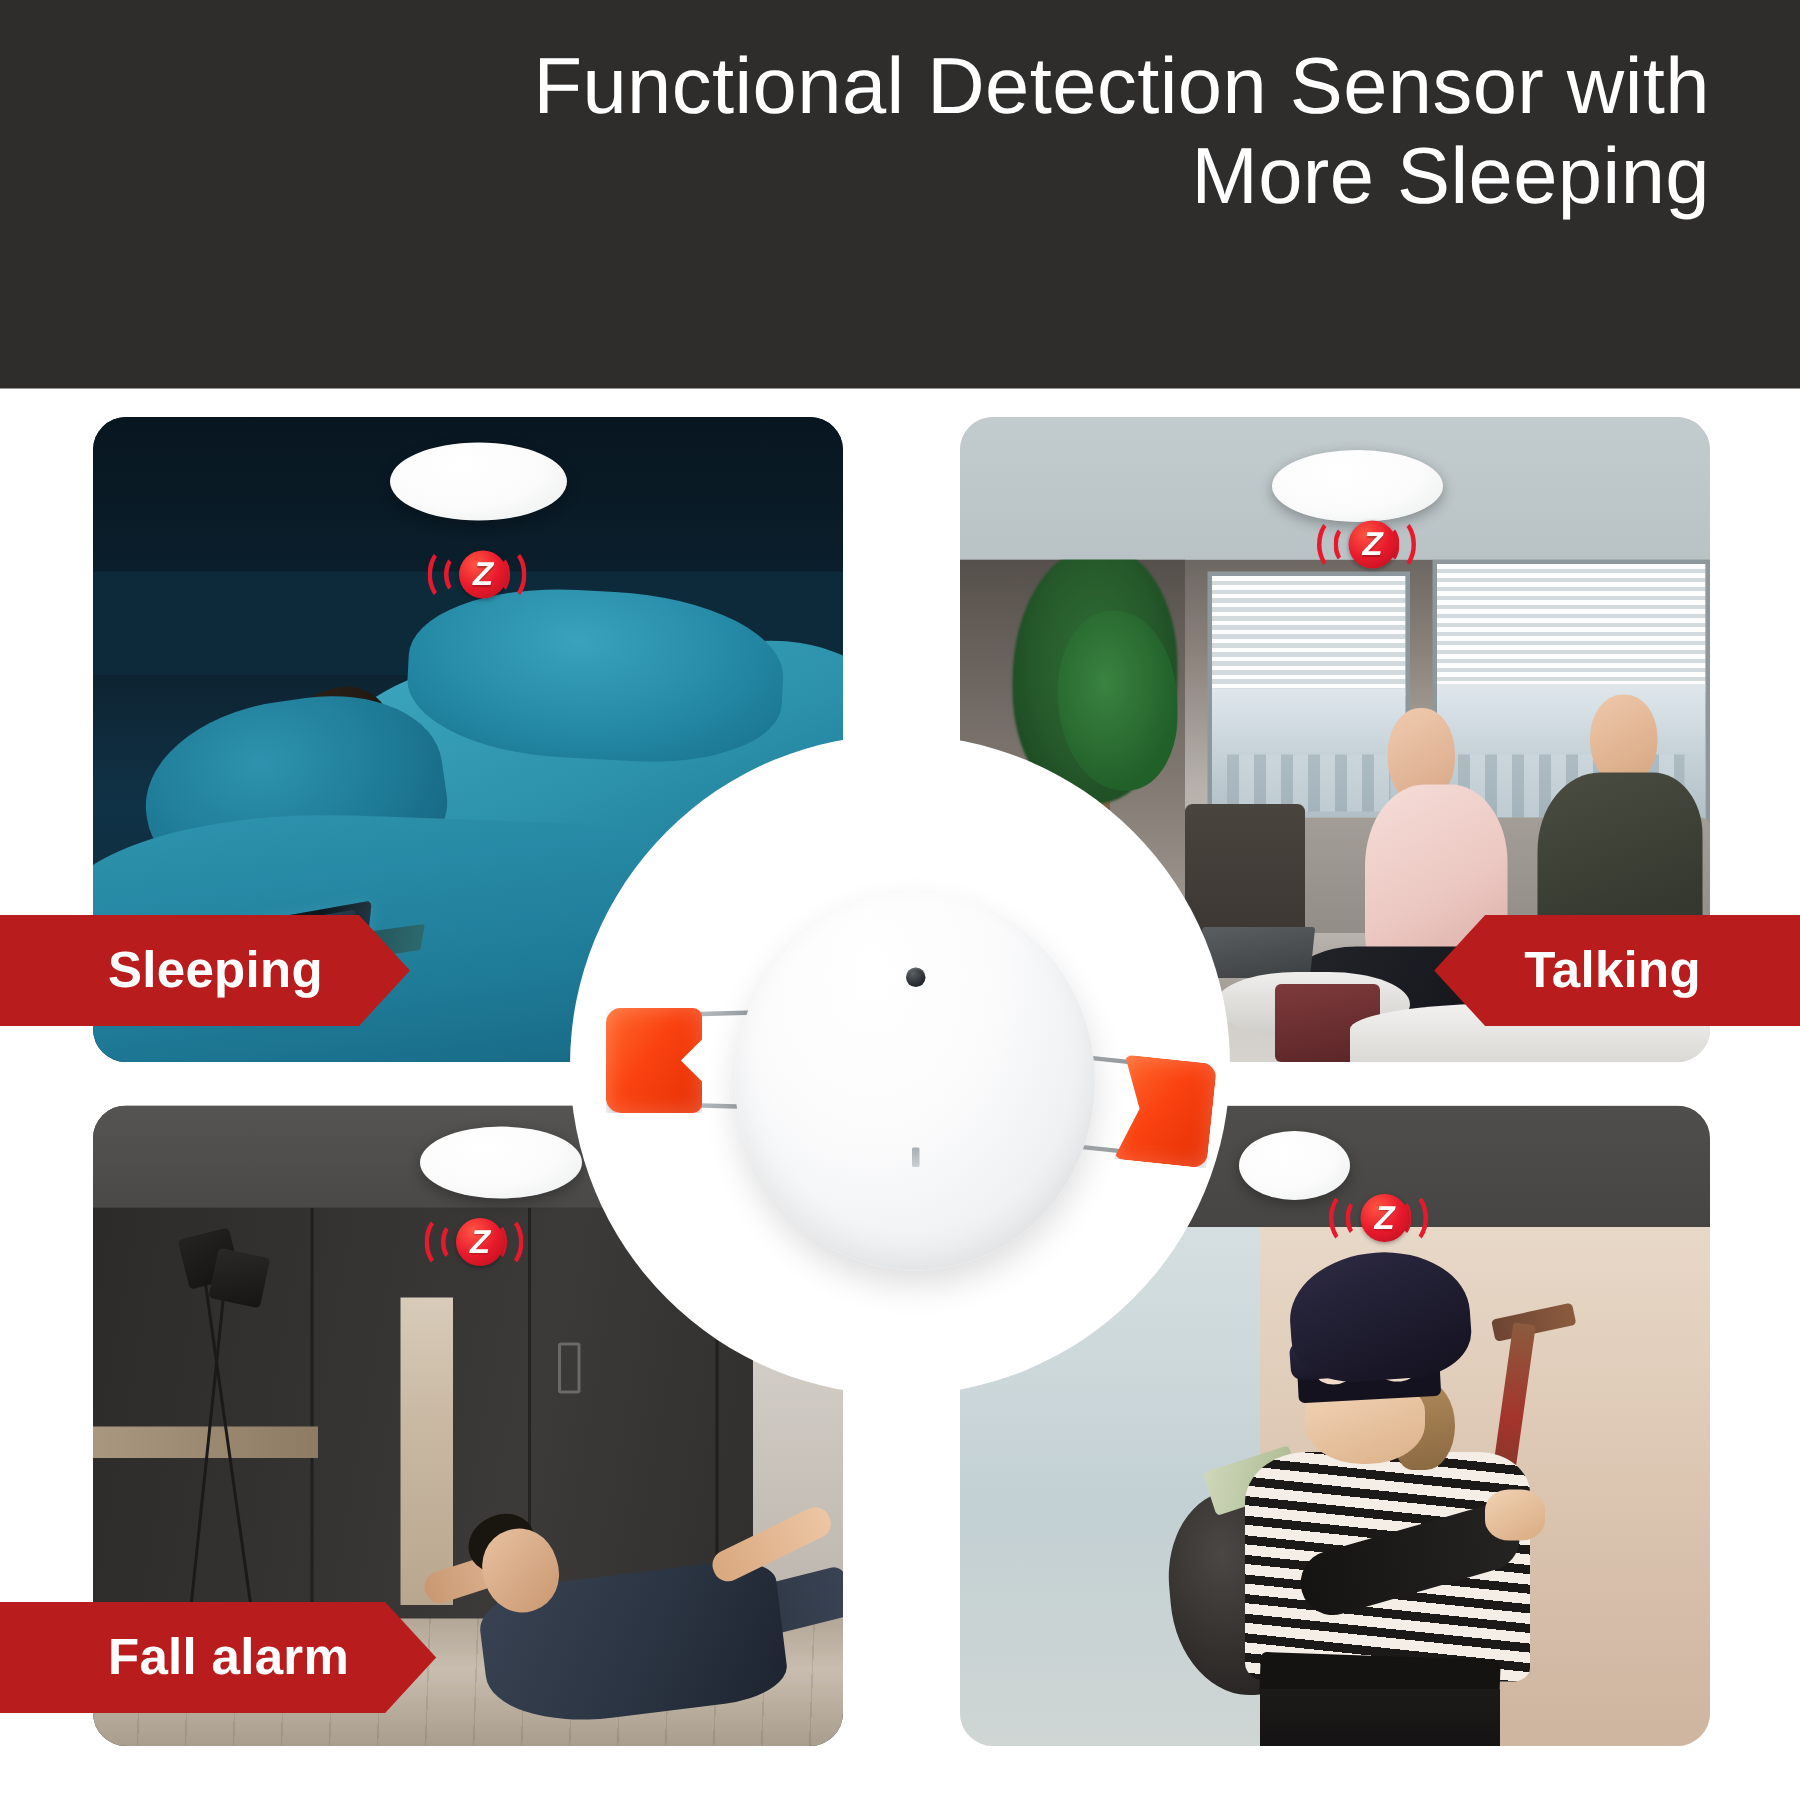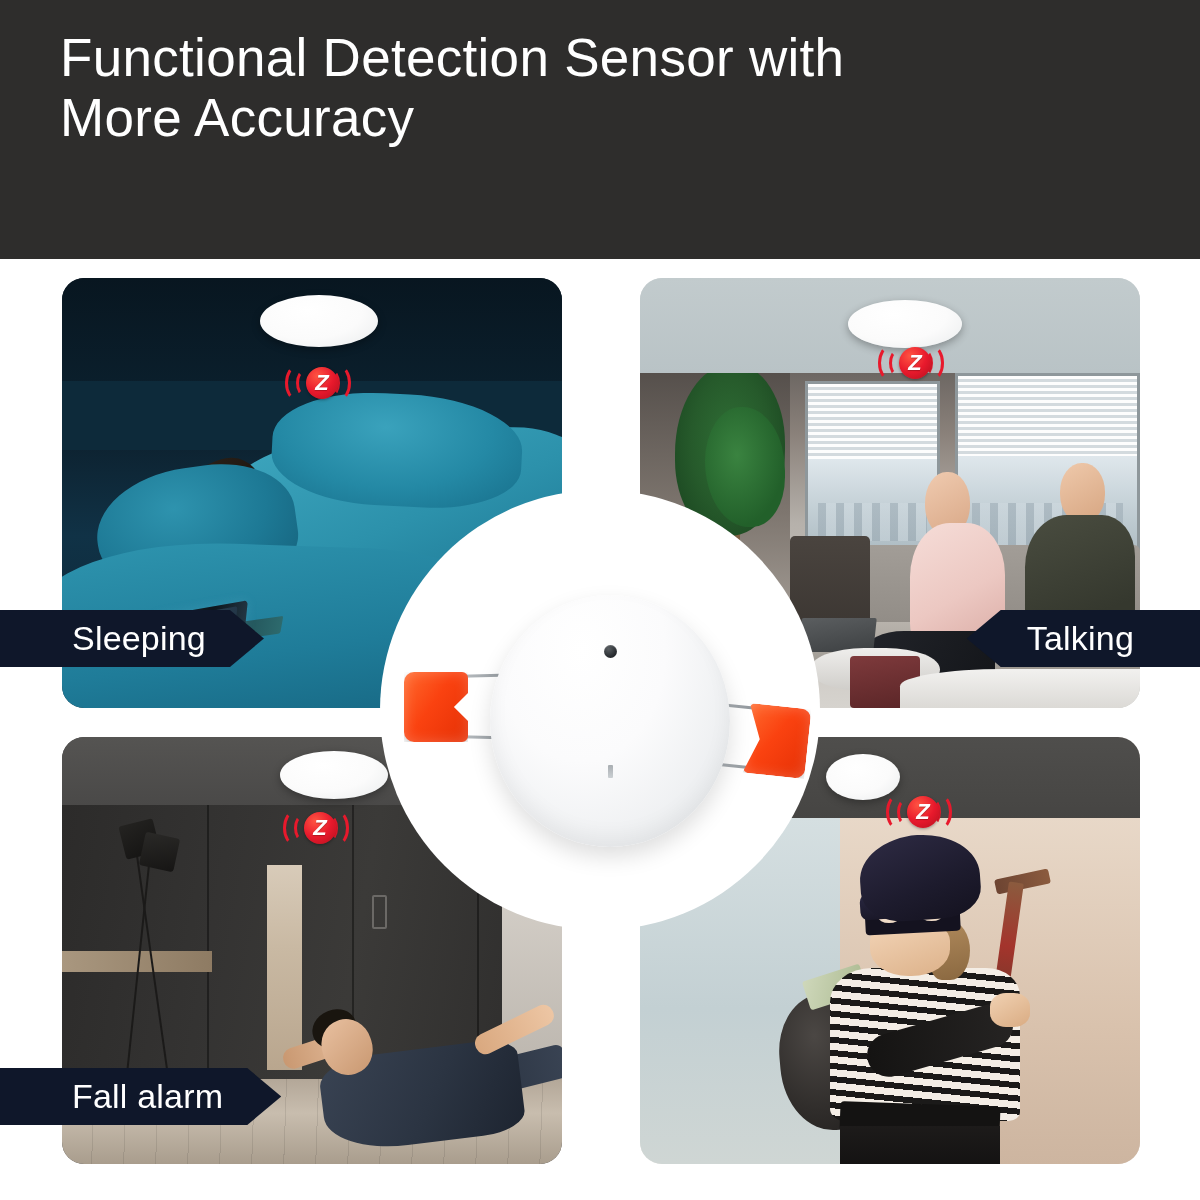--- a/index.html
+++ b/index.html
@@ -17,21 +17,21 @@
     background:#2e2d2c;
     display:flex; flex-direction:column;
     align-items:center; justify-content:flex-start;
     padding-top:28px;
   }
   .header-title {
     color:#ffffff;
     font-size:53px;
     line-height:60px;
     font-weight:400;
-    text-align:left;
+    text-align:right;
     letter-spacing:0.3px;
     width:1080px;
   }
   .header-sub {
     color:#f2f2f2;
     font-size:25.5px;
     line-height:30px;
     font-weight:400;
     text-align:center;
     margin-top:25px;
@@ -78,26 +78,26 @@
     border-radius:50%;
   }
   .zig .arc.l1 { left:17px; top:10px; width:16px; height:26px; border-left-color:#e8192c; }
   .zig .arc.l2 { left:6px;  top:5px;  width:24px; height:36px; border-left-color:#e8192c; }
   .zig .arc.r1 { right:17px; top:10px; width:16px; height:26px; border-right-color:#e8192c; }
   .zig .arc.r2 { right:6px;  top:5px;  width:24px; height:36px; border-right-color:#e8192c; }
 
   
   .ribbon {
     position:absolute;
-    height:57px;
-    background:#0f172a;
+    height:74px;
+    background:#b91c1c;
     display:flex; align-items:center;
     color:#ffffff;
     font-size:34px;
-    font-weight:400;
+    font-weight:700;
     letter-spacing:0.2px;
     z-index:30;
     box-shadow:0 3px 8px rgba(0,0,0,.22);
   }
   
   .ribbon.left-ribbon {
     left:0;
     padding-left:72px; padding-right:58px;
     clip-path:polygon(0 0, calc(100% - 34px) 0, 100% 50%, calc(100% - 34px) 100%, 0 100%);
   }
@@ -515,21 +515,21 @@
   }
 </style>
 </head>
 <body>
 
 <div class="page">
 
   <div class="header">
     <div class="header-title">
       <span>Functional Detection Sensor with</span><br>
-      <span>More Accuracy</span>
+      <span>More Sleeping</span>
     </div>
   </div>
 
   <div class="grid">
 
     <div class="card tl">
       <div class="scene sc-sleep">
         <div class="sleep-wall"></div>
         <div class="sleep-headboard"></div>
         <div class="duvet"></div>

